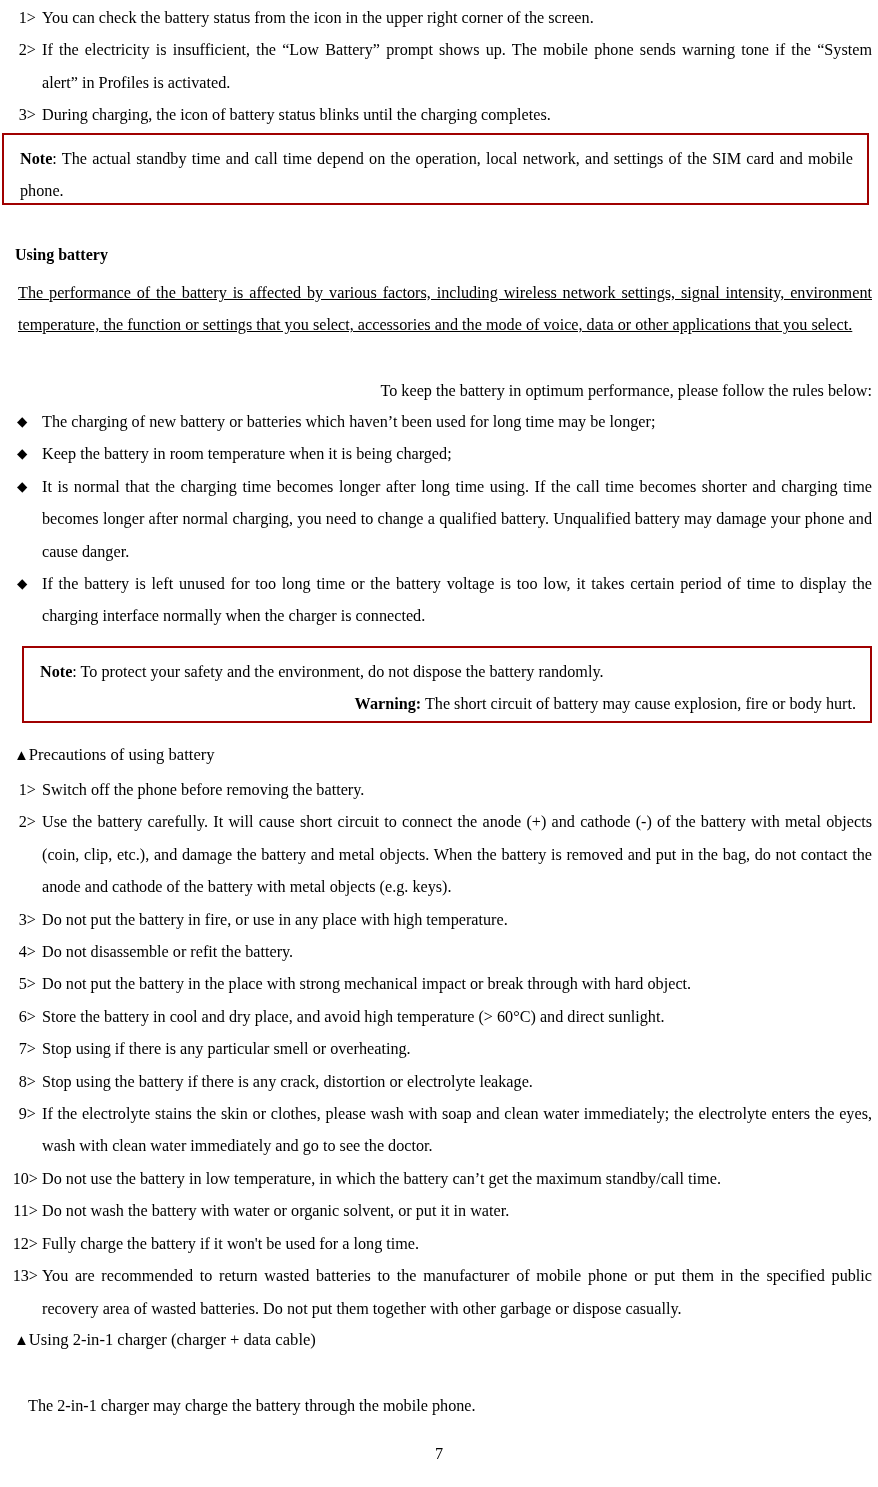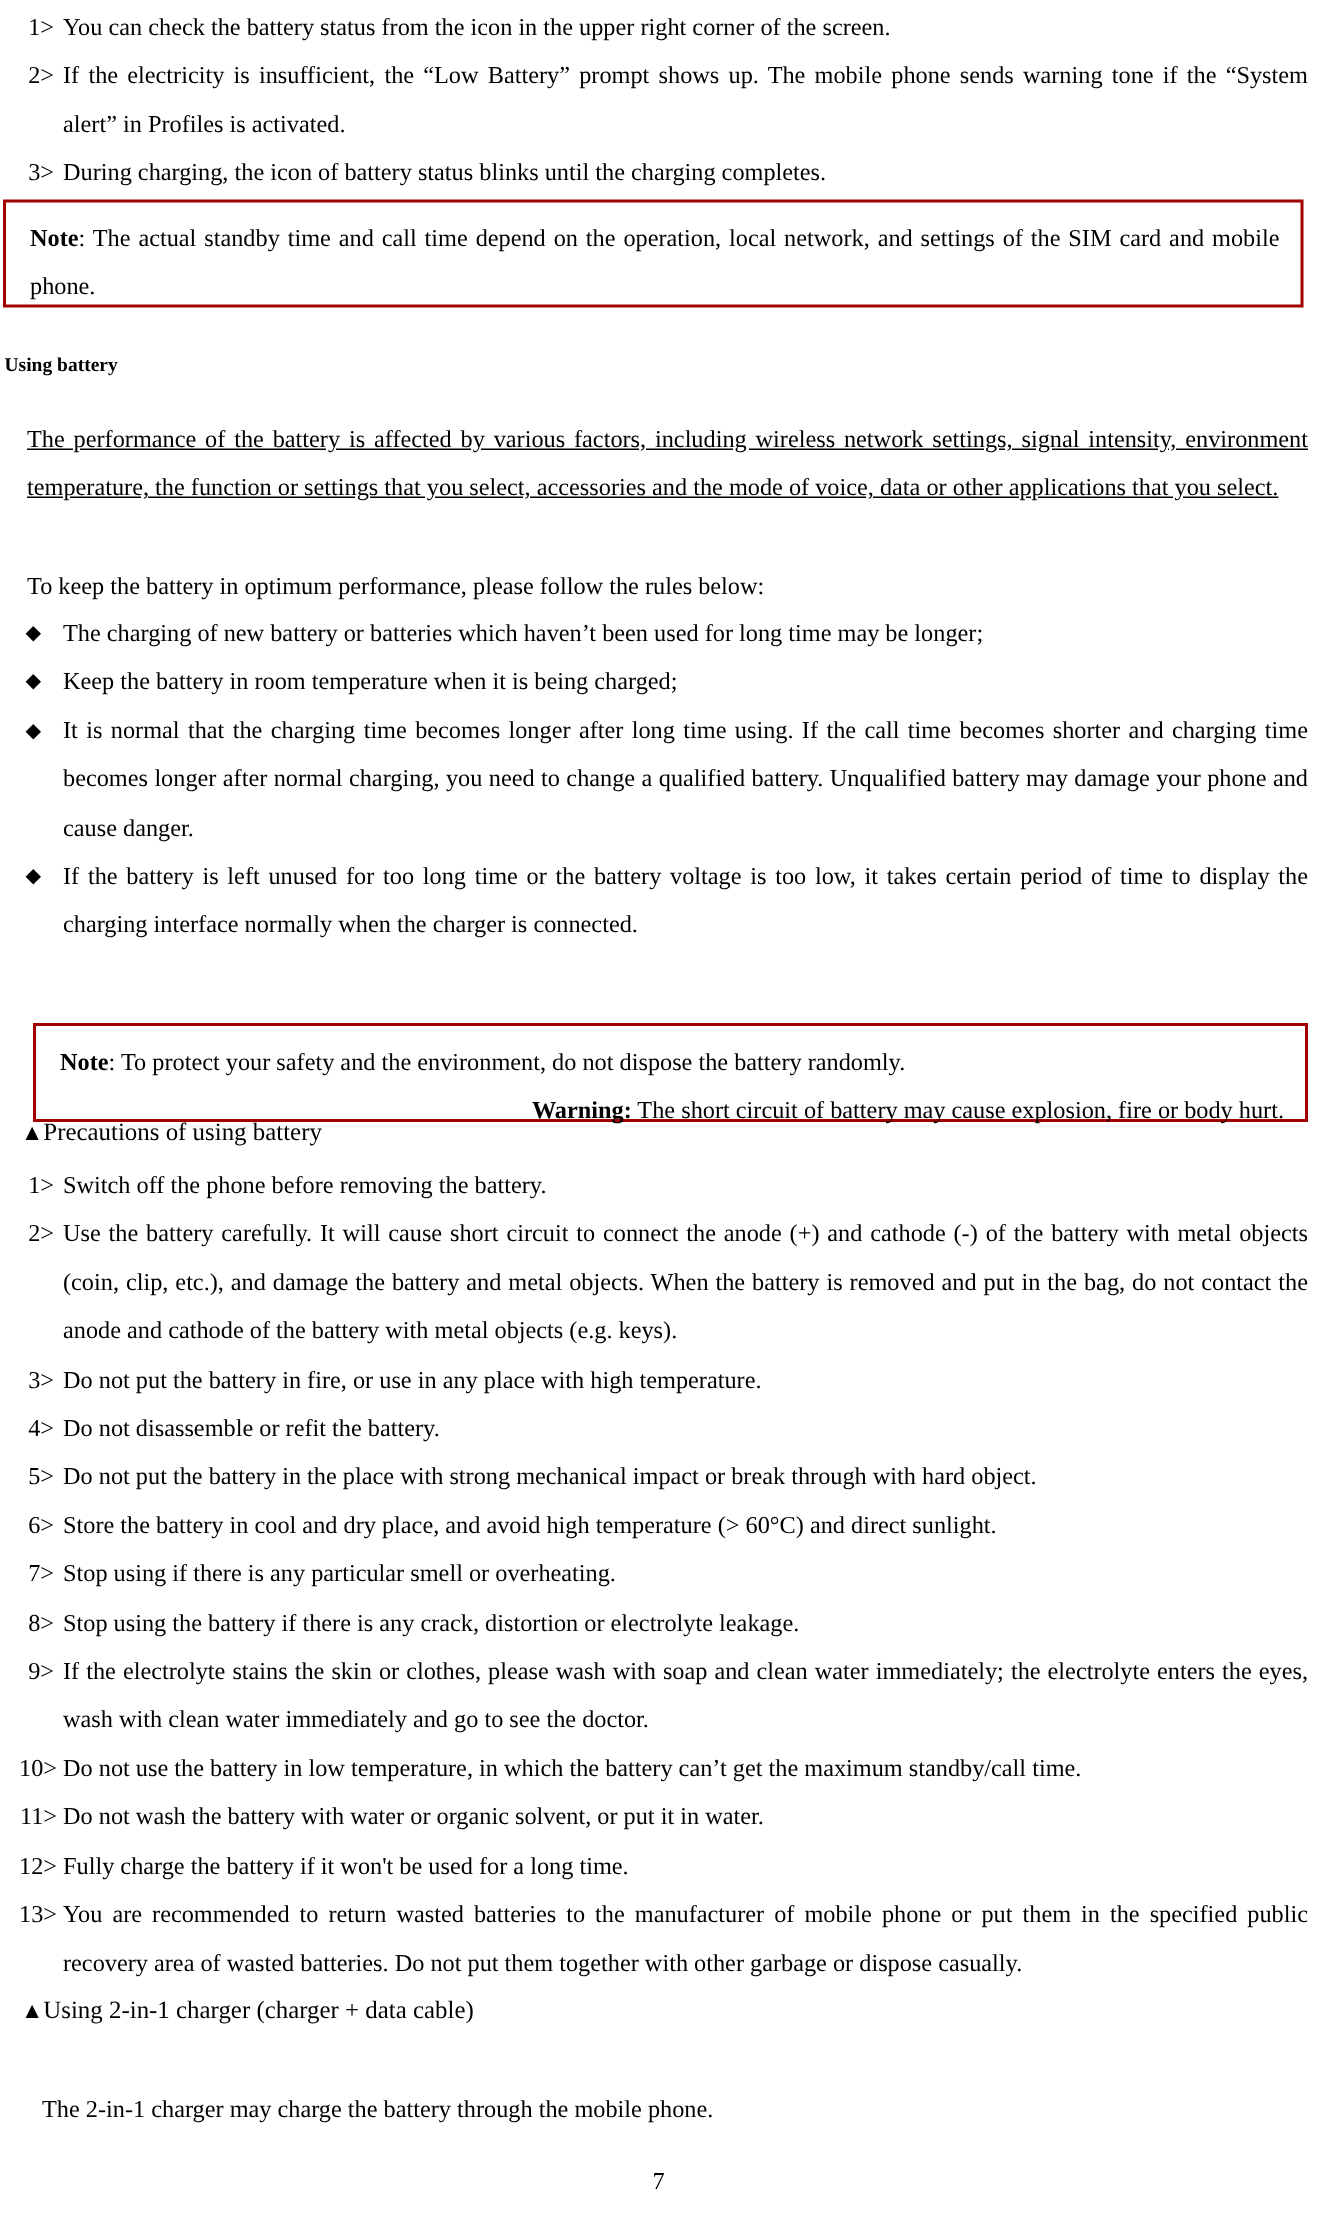--- a/index.html
+++ b/index.html
@@ -104,31 +104,31 @@
     position: absolute;
     left: 2px;
     top: 133px;
     width: 867px;
     height: 72px;
     font-family: Liberation Serif, serif;
   }
   #note-box-2 {
     position: absolute;
     left: 22px;
-    top: 682px;
+    top: 646px;
     width: 850px;
-    height: 66px;
+    height: 77px;
   }
 
   
   .h1 {
-    font-size: 13px;
+    font-size: 16px;
     line-height: 26px;
     font-weight: bold;
-    margin: 0;
+    margin: 12px;
   }
   .h2 {
     font-size: 16.6px;
     line-height: 24px;
     font-weight: normal;
     margin: 0;
     text-align: right;
   }
   .h2 .tri { font-size: 15px; }
 
@@ -173,21 +173,21 @@
     </ol>
 
   <div class="notebox" id="note-box-1">
     <p><span class="lead">Note</span><span>: The actual standby time and call time depend on the operation, local network, and settings of the SIM card and mobile phone.</span></p>
   </div>
 
   <h1 class="h1" id="heading-using-battery">Using battery</h1>
 
   <p class="txt" id="battery-para" style="margin:0;">The performance of the battery is affected by various factors, including wireless network settings, signal intensity, environment temperature, the function or settings that you select, accessories and the mode of voice, data or other applications that you select.</p>
 
-  <p class="txt" id="rules-line" style="margin:0;text-align:left;">To keep the battery in optimum performance, please follow the rules below:</p>
+  <p class="txt" id="rules-line" style="margin:0;text-align:right;">To keep the battery in optimum performance, please follow the rules below:</p>
 
   <ul class="dialist" id="rules-list">
       <li><span class="dia">◆</span><span class="body">The charging of new battery or batteries which haven’t been used for long time may be longer;</span></li>
       <li><span class="dia">◆</span><span class="body">Keep the battery in room temperature when it is being charged;</span></li>
       <li><span class="dia">◆</span><span class="body">It is normal that the charging time becomes longer after long time using. If the call time becomes shorter and charging time becomes longer after normal charging, you need to change a qualified battery. Unqualified battery may damage your phone and cause danger.</span></li>
       <li><span class="dia">◆</span><span class="body">If the battery is left unused for too long time or the battery voltage is too low, it takes certain period of time to display the charging interface normally when the charger is connected.</span></li>
     </ul>
 
   <div class="notebox" id="note-box-2">
     <p style="text-align:left;"><span class="lead">Note</span><span>: To protect your safety and the environment, do not dispose the battery randomly.</span></p>

